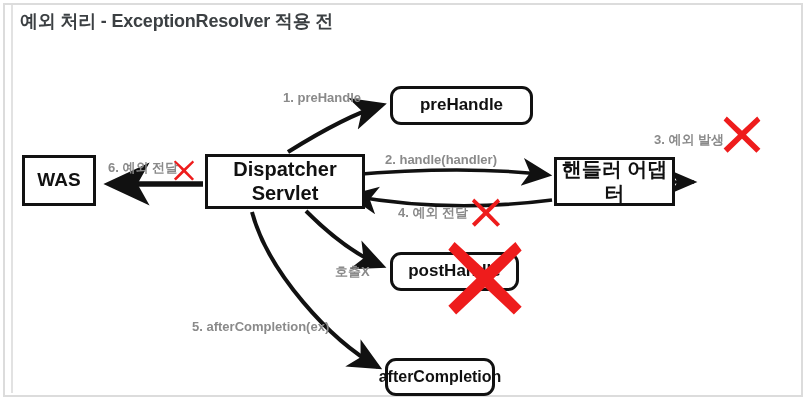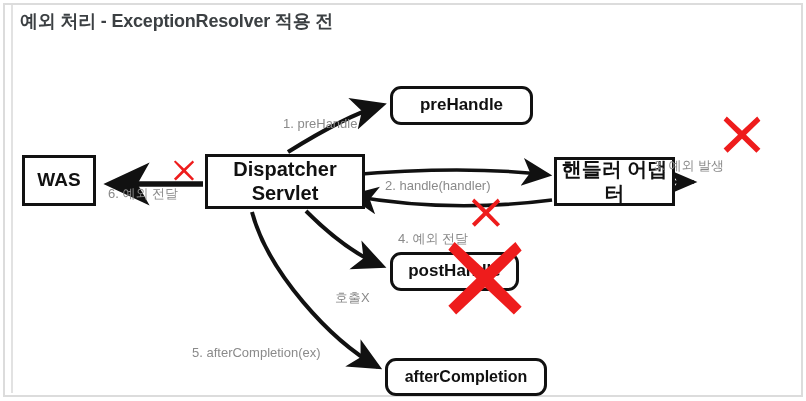--- a/index.html
+++ b/index.html
@@ -74,30 +74,29 @@
     line-height: 1.18;
   }
   .node.rounded { border-radius: 11px; }
 
   .node-was       { left: 22px;  top: 155px; width: 74px;  height: 51px;  font-size: 19px; }
   .node-dispatcher{ left: 205px; top: 154px; width: 160px; height: 55px;  font-size: 20px; }
   .node-prehandle { left: 390px; top: 86px;  width: 143px; height: 39px;  font-size: 17px; }
   .node-adapter   { left: 554px; top: 157px; width: 121px; height: 49px;  font-size: 20px; }
   .node-handler   { left: 700px; top: 151px; width: 86px;  height: 55px;  font-size: 15px; }
   .node-posthandle{ left: 390px; top: 252px; width: 129px; height: 39px;  font-size: 17px; }
-  .node-aftercomp { left: 385px; top: 358px; width: 162px; height: 38px;  font-size: 16px; }
+  .node-aftercomp { left: 385px; top: 358px; width: 110px; height: 38px;  font-size: 16px; }
 
   
   .lbl {
     position: absolute;
     font-size: 13px;
-    font-weight: normal;
+    font-weight: bold;
     color: #8a8a8a;
     white-space: nowrap;
-    margin-top: 26px;
   }
   .lbl-prehandle { left: 283px; top: 90px; }
   .lbl-handle    { left: 385px; top: 152px; }
   .lbl-exc-occur { left: 654px; top: 131px; }
   .lbl-exc-pass4 { left: 398px; top: 204px; }
   .lbl-exc-pass6 { left: 108px; top: 159px; }
   .lbl-call-x    { left: 335px; top: 263px; }
   .lbl-aftercomp { left: 192px; top: 319px; }
 
   

